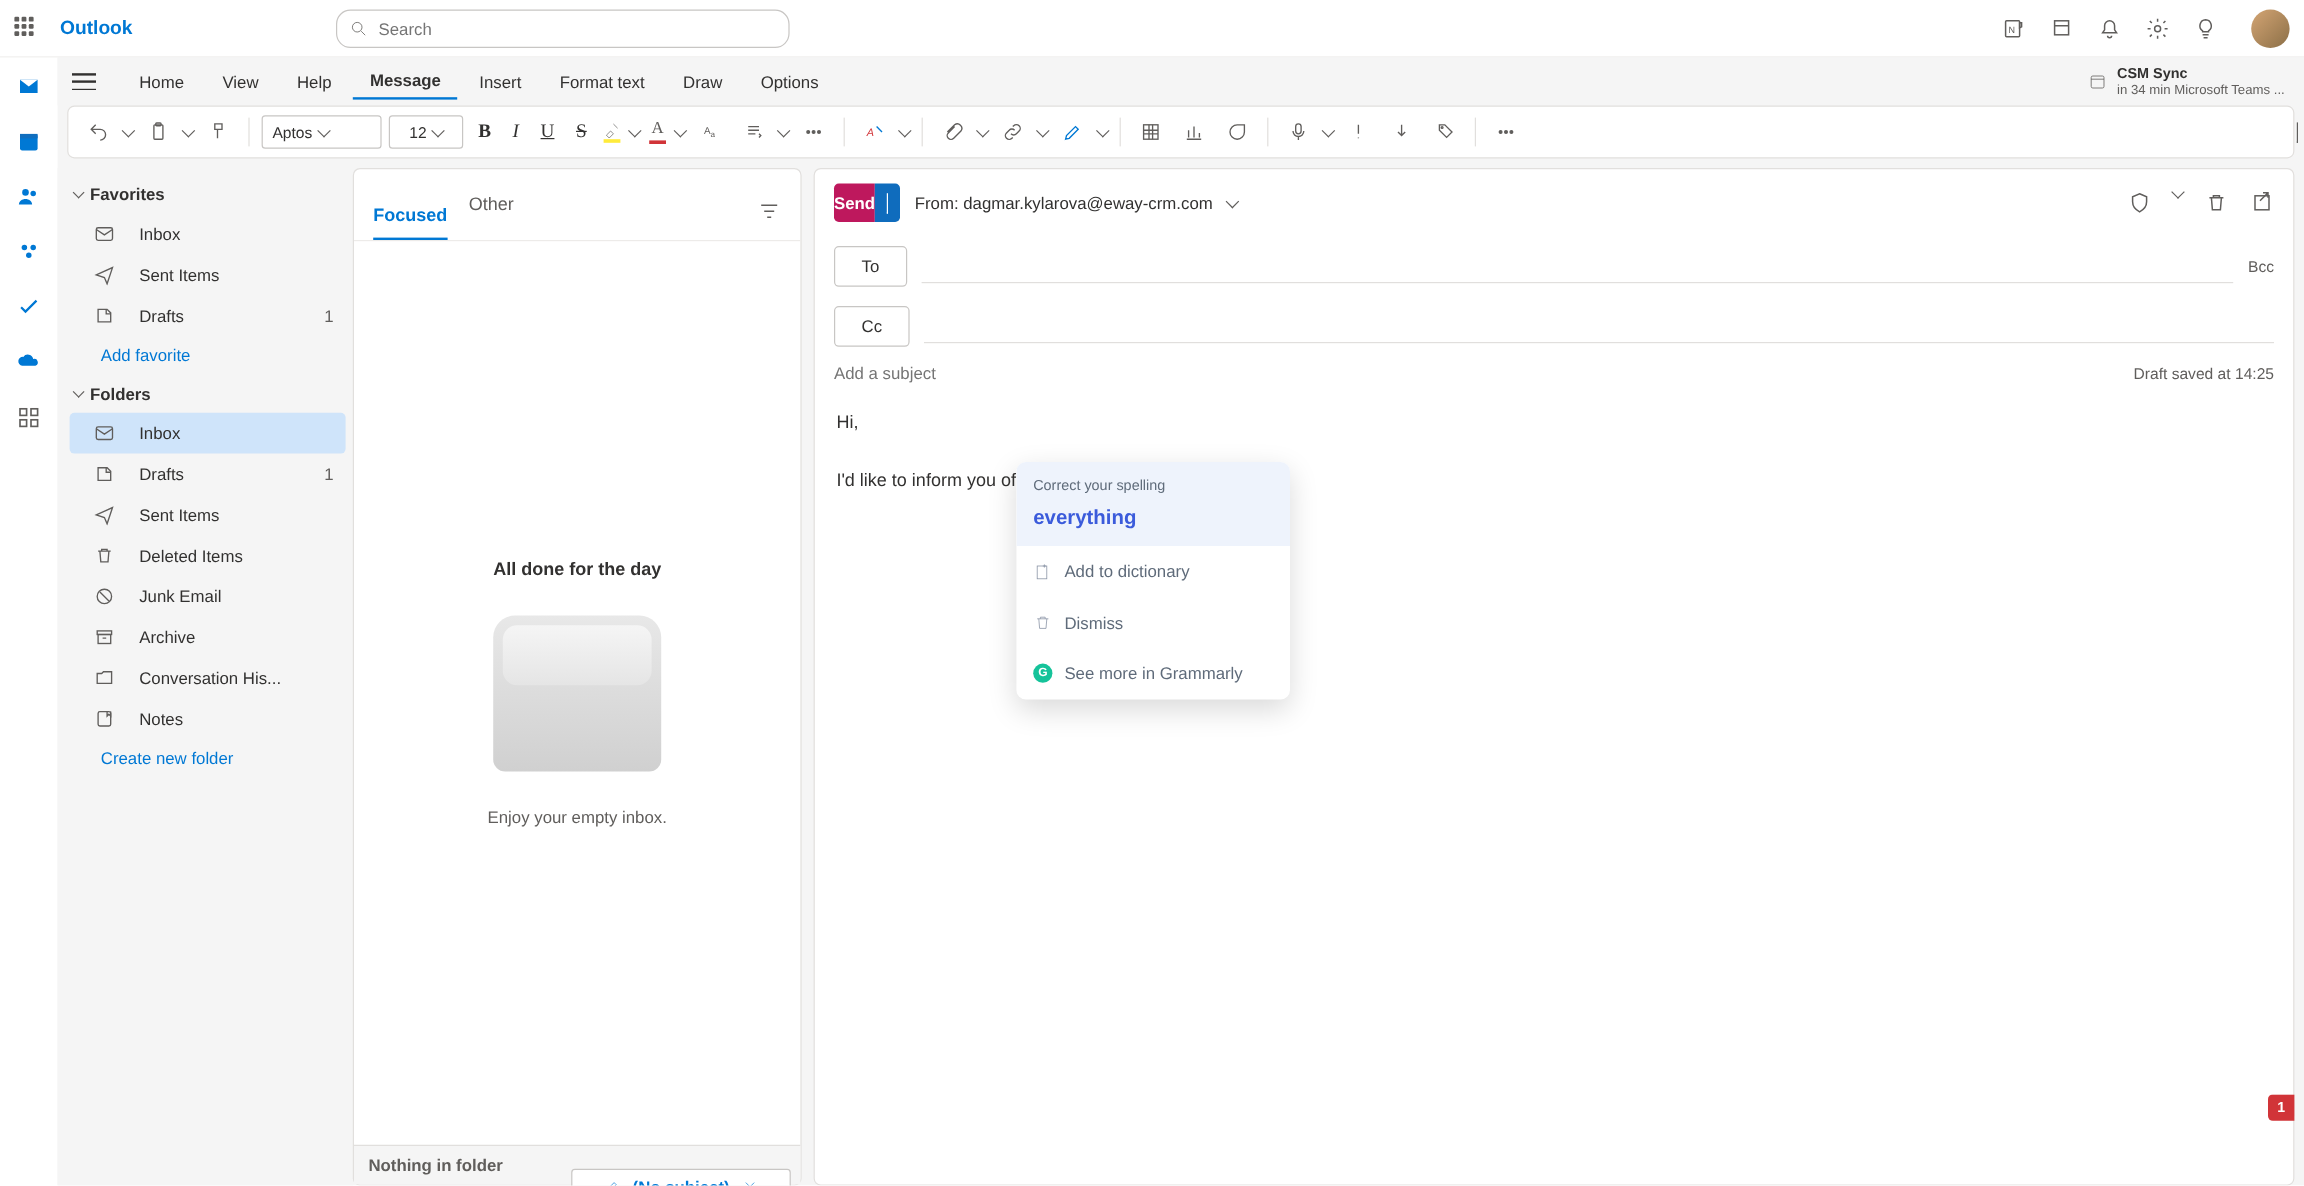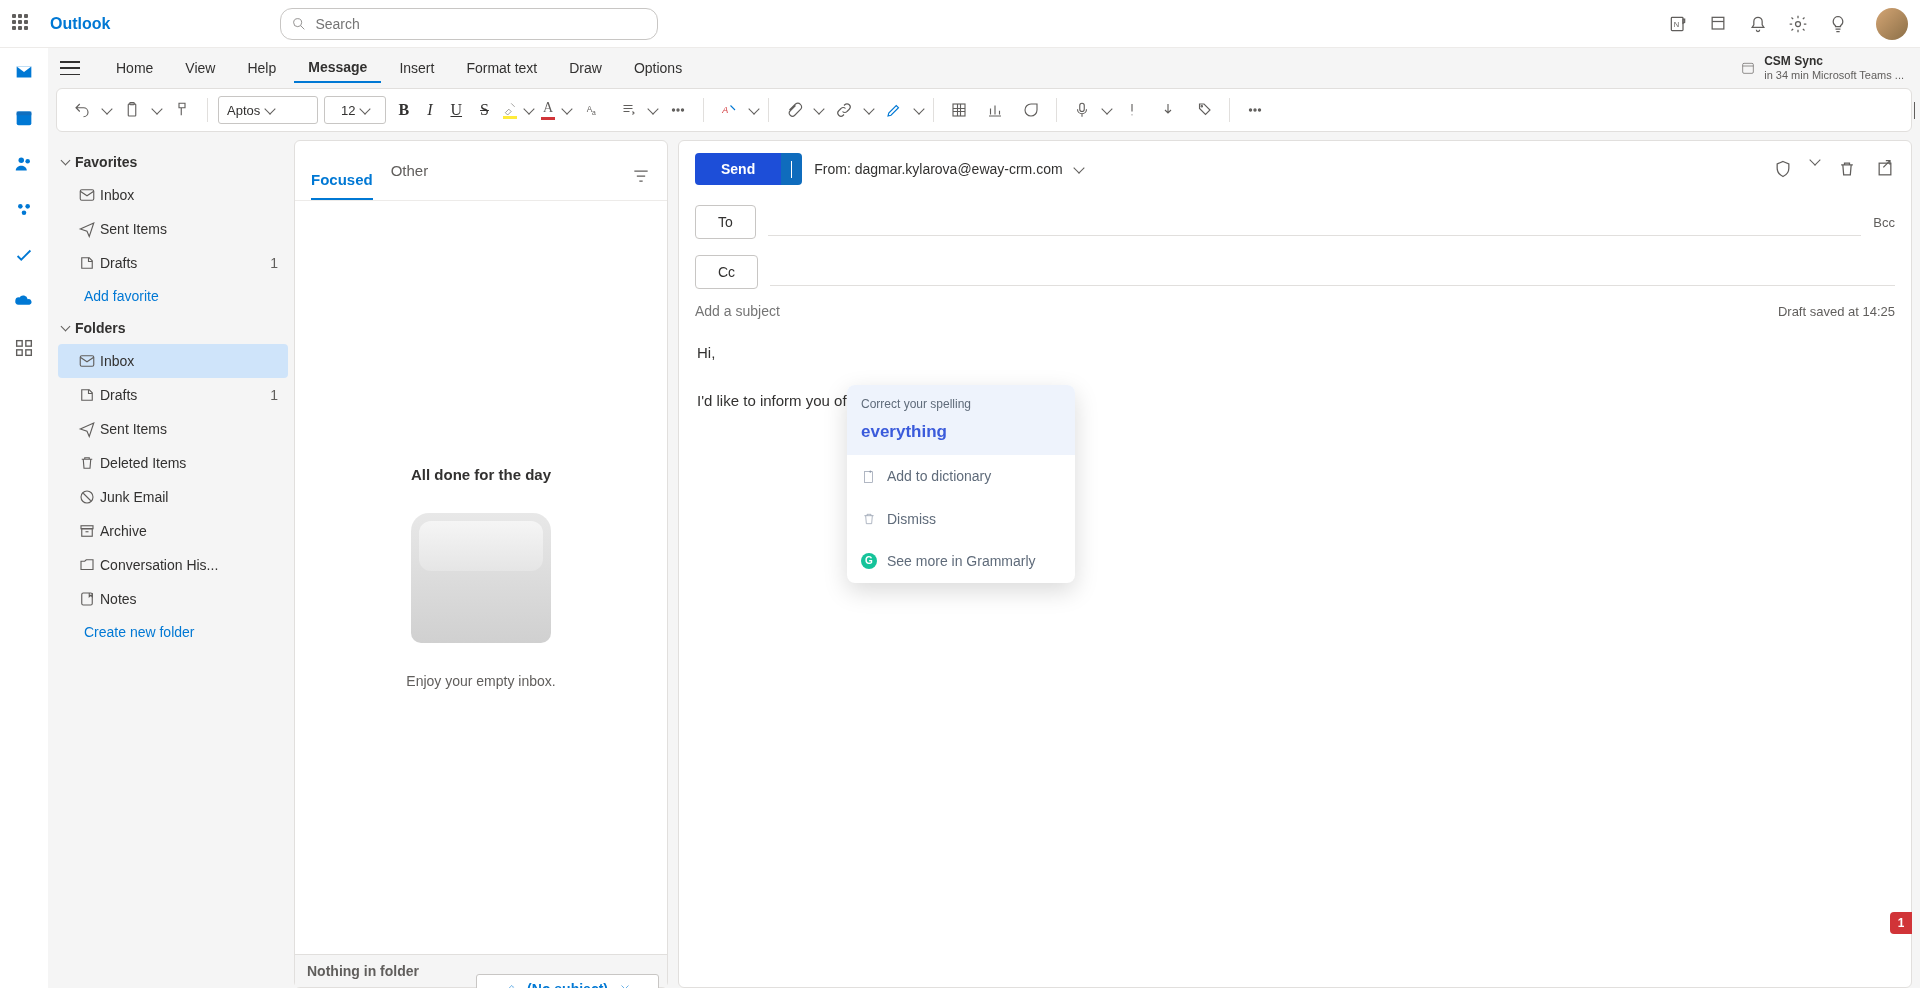--- a/index.html
+++ b/index.html
@@ -58,41 +58,41 @@
 .color-swatch .bar { width: 14px; height: 3px; margin-top: 1px; }
 .ribbon-expand { position: absolute; right: -4px; top: 50%; transform: translateY(-50%); cursor: pointer; }
 
 
 .workspace { display: flex; flex: 1; min-height: 0; padding: 0 8px 0 0; gap: 0; }
 
 
 .foldernav { width: 246px; background: #f5f5f5; padding: 6px 6px 6px 10px; overflow-y: auto; }
 .section-header { display: flex; align-items: center; gap: 6px; font-weight: 600; font-size: 14px; padding: 8px 4px; cursor: pointer; }
 .section-header .chev2 { width: 7px; height: 7px; border-right: 1.5px solid #605e5c; border-bottom: 1.5px solid #605e5c; transform: rotate(45deg); margin-top: -3px; }
-.folder { display: flex; align-items: center; gap: 4px; padding: 8px 10px 8px 20px; cursor: pointer; border-radius: 4px; font-size: 14px; }
+.folder { display: flex; align-items: center; gap: 20px; padding: 8px 10px 8px 20px; cursor: pointer; border-radius: 4px; font-size: 14px; }
 .folder.selected { background: #cfe4fa; }
 .folder svg { width: 18px; height: 18px; stroke: #605e5c; fill: none; stroke-width: 1.5; }
 .folder .count { margin-left: auto; color: #605e5c; }
 .link-action { color: #0078d4; font-size: 14px; padding: 8px 10px 8px 26px; cursor: pointer; }
 
 
 .msglist { width: 374px; background: #fff; border-radius: 6px; display: flex; flex-direction: column; margin-right: 10px; border: 1px solid #e1dfdd; }
 .listtabs { display: flex; align-items: center; padding: 10px 16px 0 16px; gap: 18px; border-bottom: 1px solid #edebe9; }
 .listtab { font-size: 15px; padding-bottom: 10px; cursor: pointer; color: #605e5c; }
 .listtab.active { color: #0078d4; font-weight: 600; border-bottom: 2px solid #0078d4; margin-top: 20px; }
 .filter-icon { margin-left: auto; }
 .empty { flex: 1; display: flex; flex-direction: column; align-items: center; justify-content: center; color: #605e5c; }
 .empty-title { font-weight: 600; font-size: 15px; color: #323130; margin-bottom: 30px; }
 .empty-tray { width: 140px; height: 130px; background: linear-gradient(180deg,#e8e8e8,#d0d0d0); border-radius: 18px 18px 10px 10px; position: relative; margin-bottom: 30px; }
 .empty-tray::before { content:''; position:absolute; top:8px; left:8px; right:8px; height: 50px; background: linear-gradient(180deg,#f5f5f5,#e5e5e5); border-radius: 12px; }
 
 
 .compose { flex: 1; background: #fff; border-radius: 6px; display: flex; flex-direction: column; position: relative; border: 1px solid #e1dfdd; min-width: 0; }
 .compose-header { display: flex; align-items: center; padding: 12px 16px; gap: 12px; }
-.send-btn { background: #1d4ed8; color: #fff; font-weight: 600; font-size: 14px; padding: 8px 26px; border-radius: 4px 0 0 4px; cursor: pointer; }
+.send-btn { background: #be185d; color: #fff; font-weight: 600; font-size: 14px; padding: 8px 0; border-radius: 4px 0 0 4px; cursor: pointer; }
 .send-chev { background: #0f6cbd; padding: 8px 10px; border-radius: 0 4px 4px 0; cursor: pointer; }
 .send-chev .chev { border-color: #fff; }
 .compose-actions { margin-left: auto; display: flex; gap: 18px; }
 .field-row { display: flex; align-items: center; padding: 8px 16px; gap: 12px; }
 .field-btn { border: 1px solid #c8c6c4; border-radius: 4px; padding: 8px 22px; font-size: 14px; cursor: pointer; }
 .field-input { flex: 1; border: none; border-bottom: 1px solid #e1dfdd; padding: 6px 0; outline: none; }
 .bcc { margin-left: auto; font-size: 13px; color: #605e5c; cursor: pointer; }
 .subject-row { padding: 6px 16px; display: flex; align-items: center; }
 .subject-input { flex: 1; border: none; outline: none; font-size: 14px; color: #a19f9d; }
 .draft-saved { font-size: 13px; color: #605e5c; }

